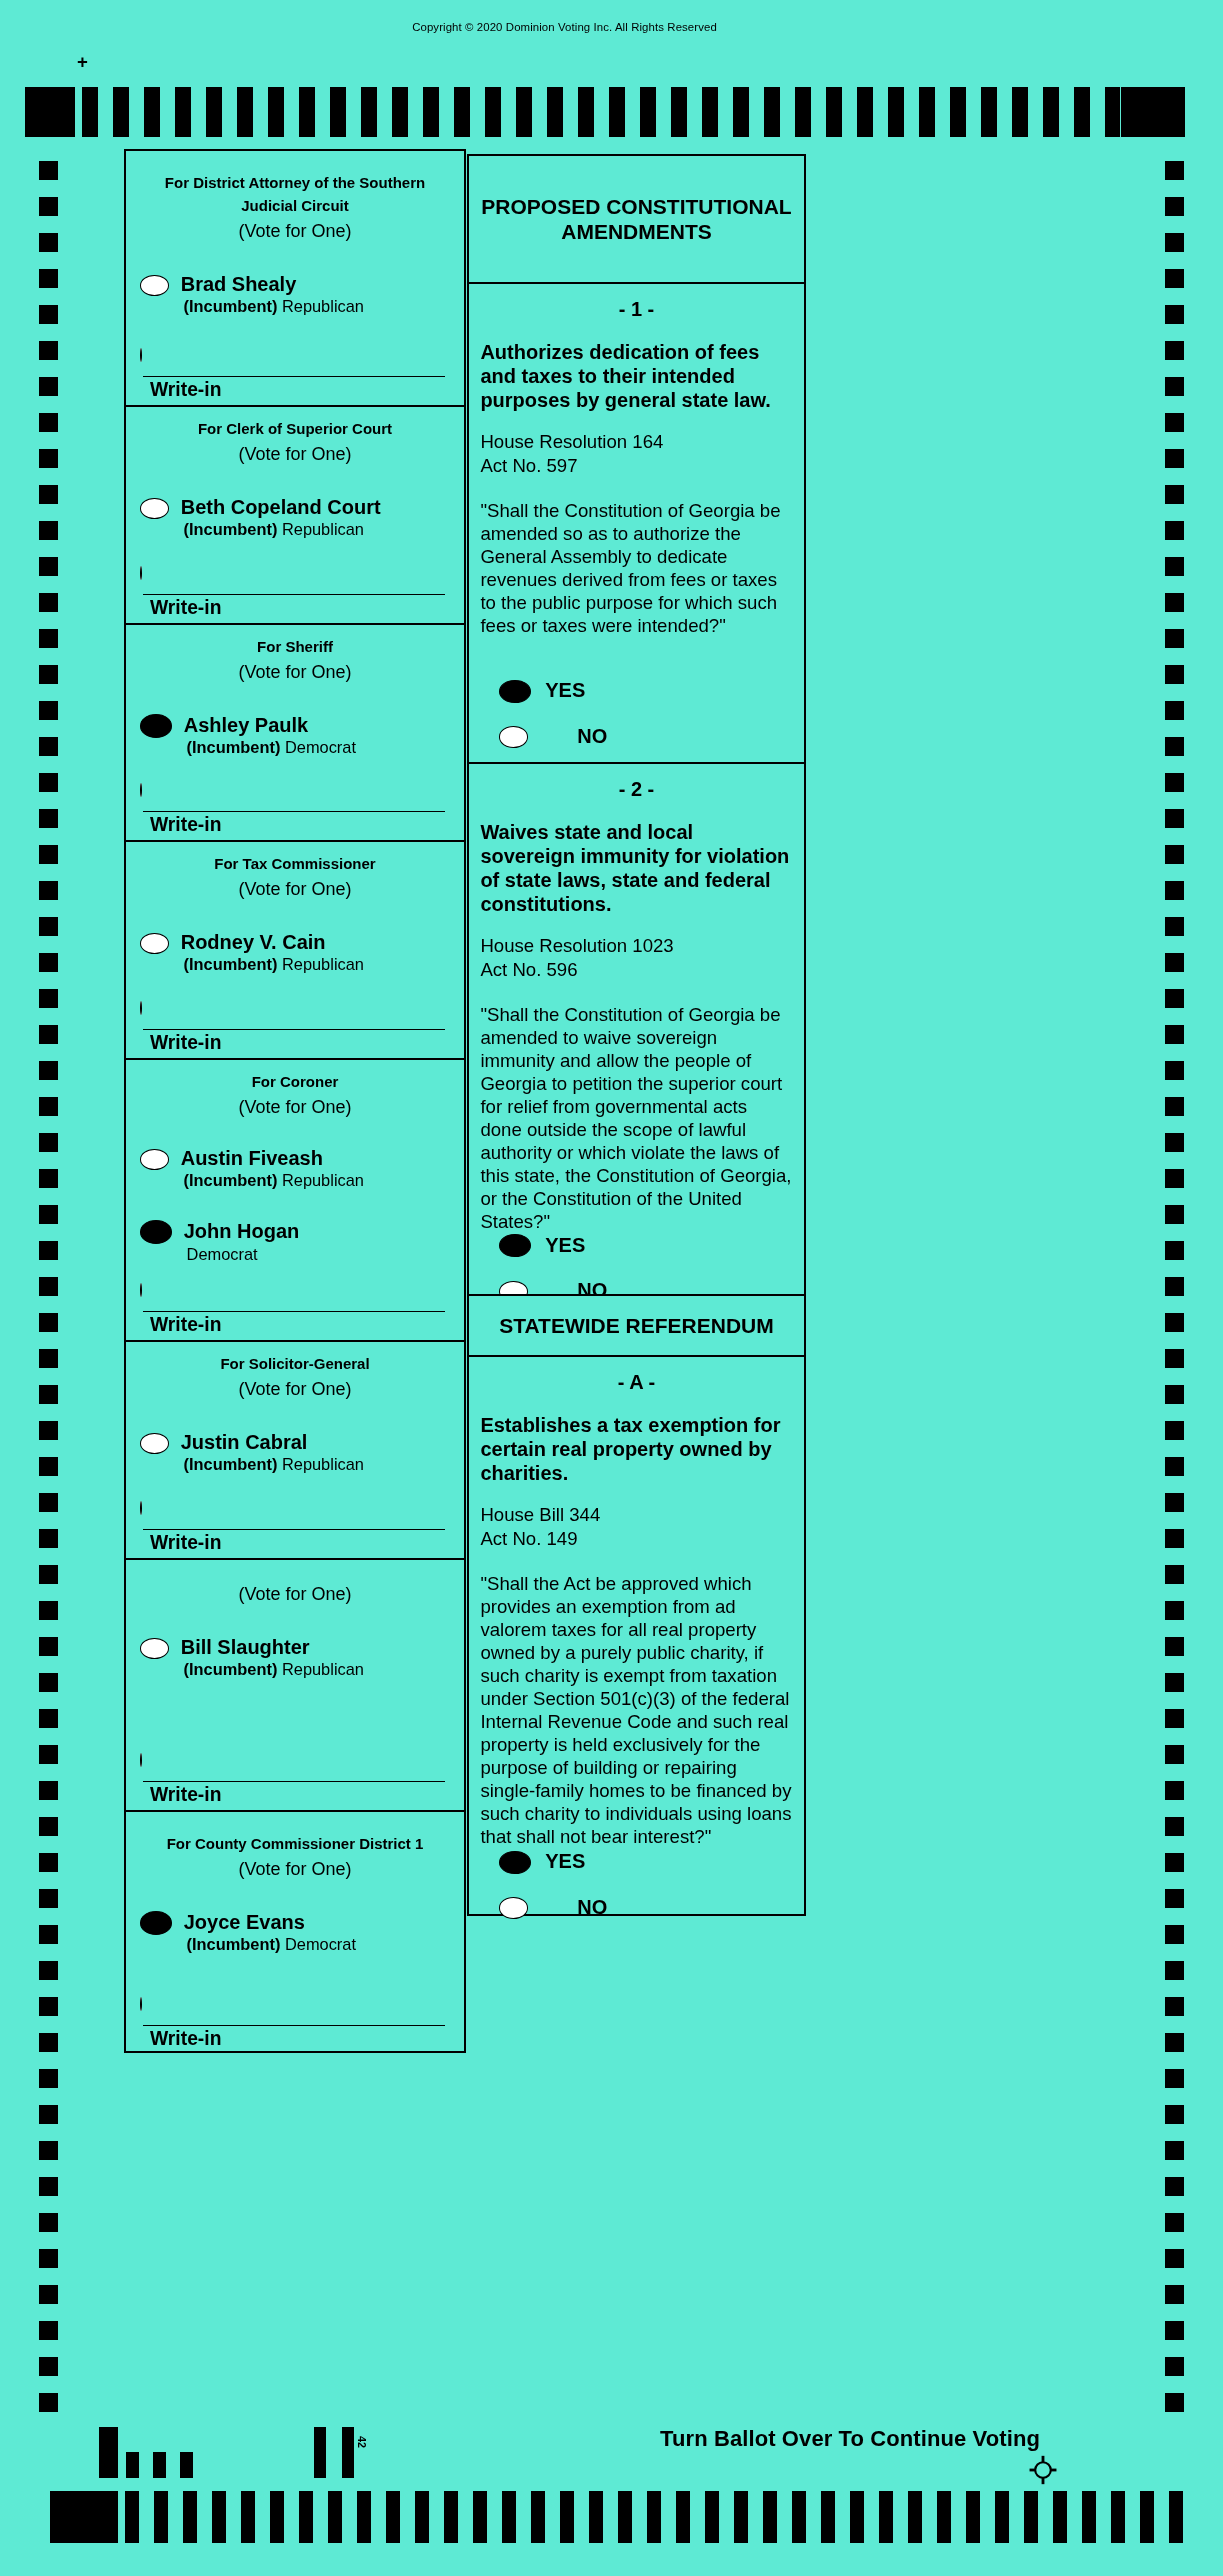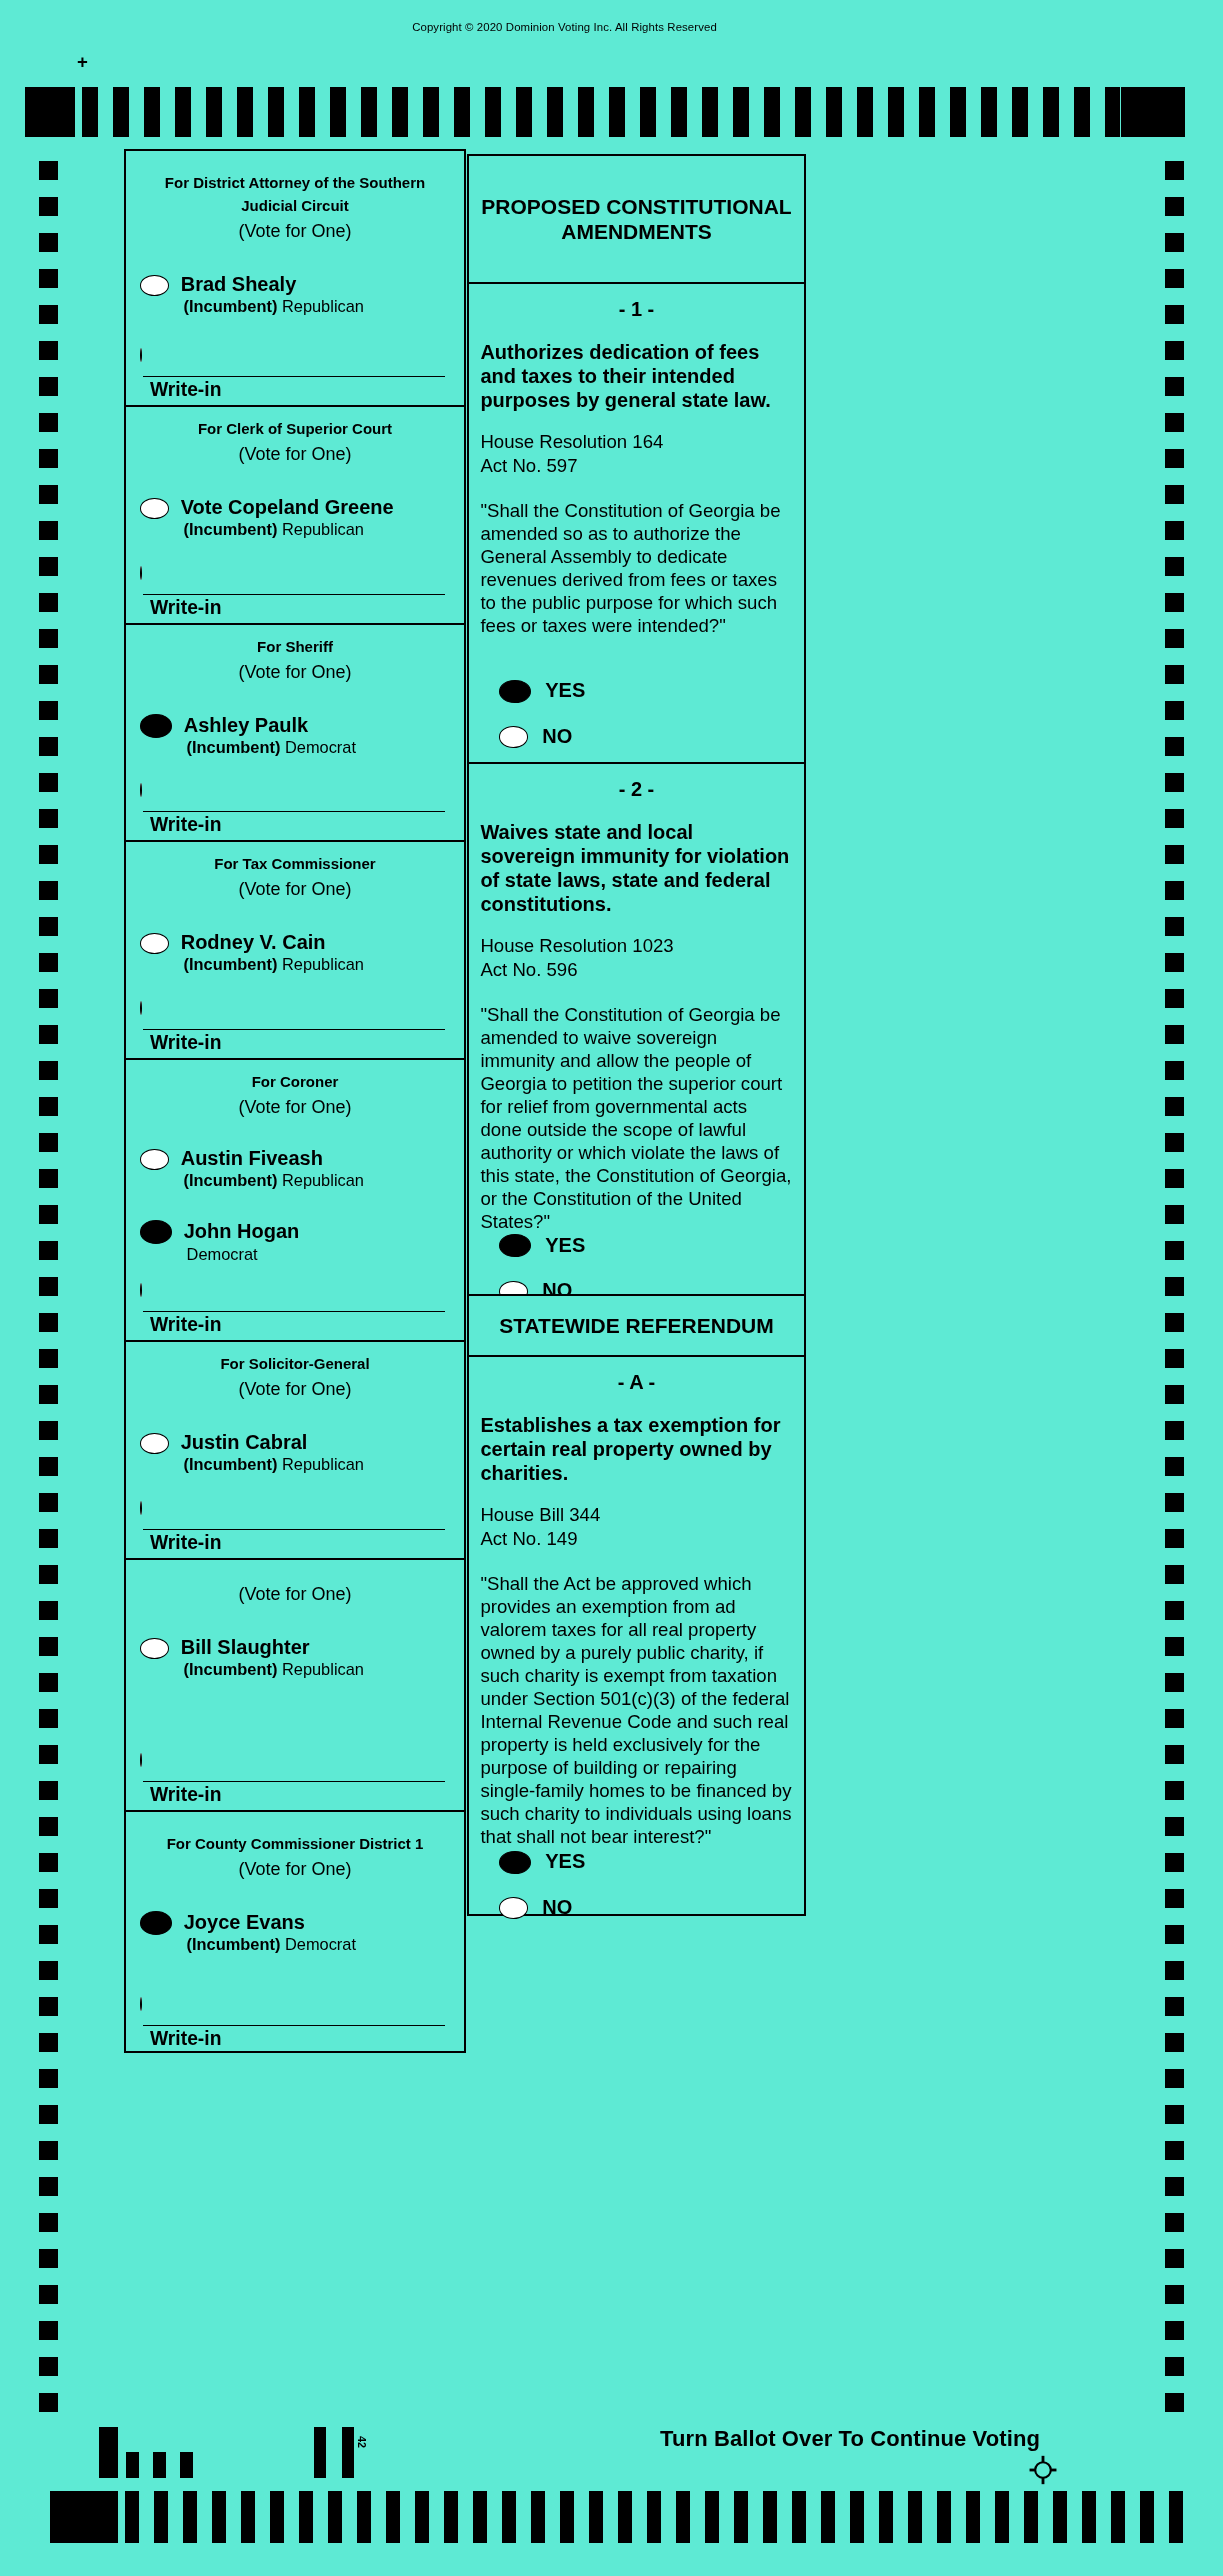--- a/index.html
+++ b/index.html
@@ -67,21 +67,21 @@
   .rblock + .rblock{border-top:2.1px solid #000;}
   .col-header{display:flex;flex-direction:column;justify-content:center;
     text-align:center;font-size:21px;line-height:25px;font-weight:bold;}
   .measure{display:flex;flex-direction:column;padding:11.4px 11.4px 0 11.4px;}
   .m-num{text-align:center;font-size:20px;font-weight:bold;margin-top:2.9px;}
   .m-summary{font-size:20px;line-height:24px;font-weight:bold;margin-top:18.6px;}
   .m-refs{font-size:18.6px;line-height:23.6px;margin-top:18.6px;}
   .m-question{font-size:18.6px;line-height:23px;margin-top:21.4px;}
   .m-choices{margin-top:auto;padding-bottom:14.3px;}
   .choice{display:flex;align-items:center;margin-left:18.6px;}
-  .choice + .choice{margin-top:21.4px;}
+  .choice + .choice{margin-top:21.4px;gap:35px;}
   .choice-label{font-size:20px;font-weight:bold;margin-left:14.3px;}
 </style>
 </head>
 <body>
 
 <div class="ballot">
 
   <div class="copyright">Copyright © 2020 Dominion Voting Inc. All Rights Reserved</div>
   <div class="plus-mark">+</div>
 
@@ -115,21 +115,21 @@
       <div class="wi-line"></div>
       <div class="wi-label">Write-in</div>
     </section>
 
     <section class="contest oneline" style="height:218px">
       <div class="c-title">For Clerk of Superior Court</div>
       <div class="c-sub">(Vote for One)</div>
       <div class="cand-row">
         <span class="oval"></span>
         <div class="cand-text">
-          <div class="cand-name">Vote Copeland Greene</div>
+          <div class="cand-name">Beth Copeland Court</div>
           <div class="cand-party">
             <span class="inc">(Incumbent)</span>
             <span>Republican</span>
           </div>
         </div>
       </div>
       <div class="spacer"></div>
       <div class="empty-row">
         <span class="oval"></span>
       </div>

